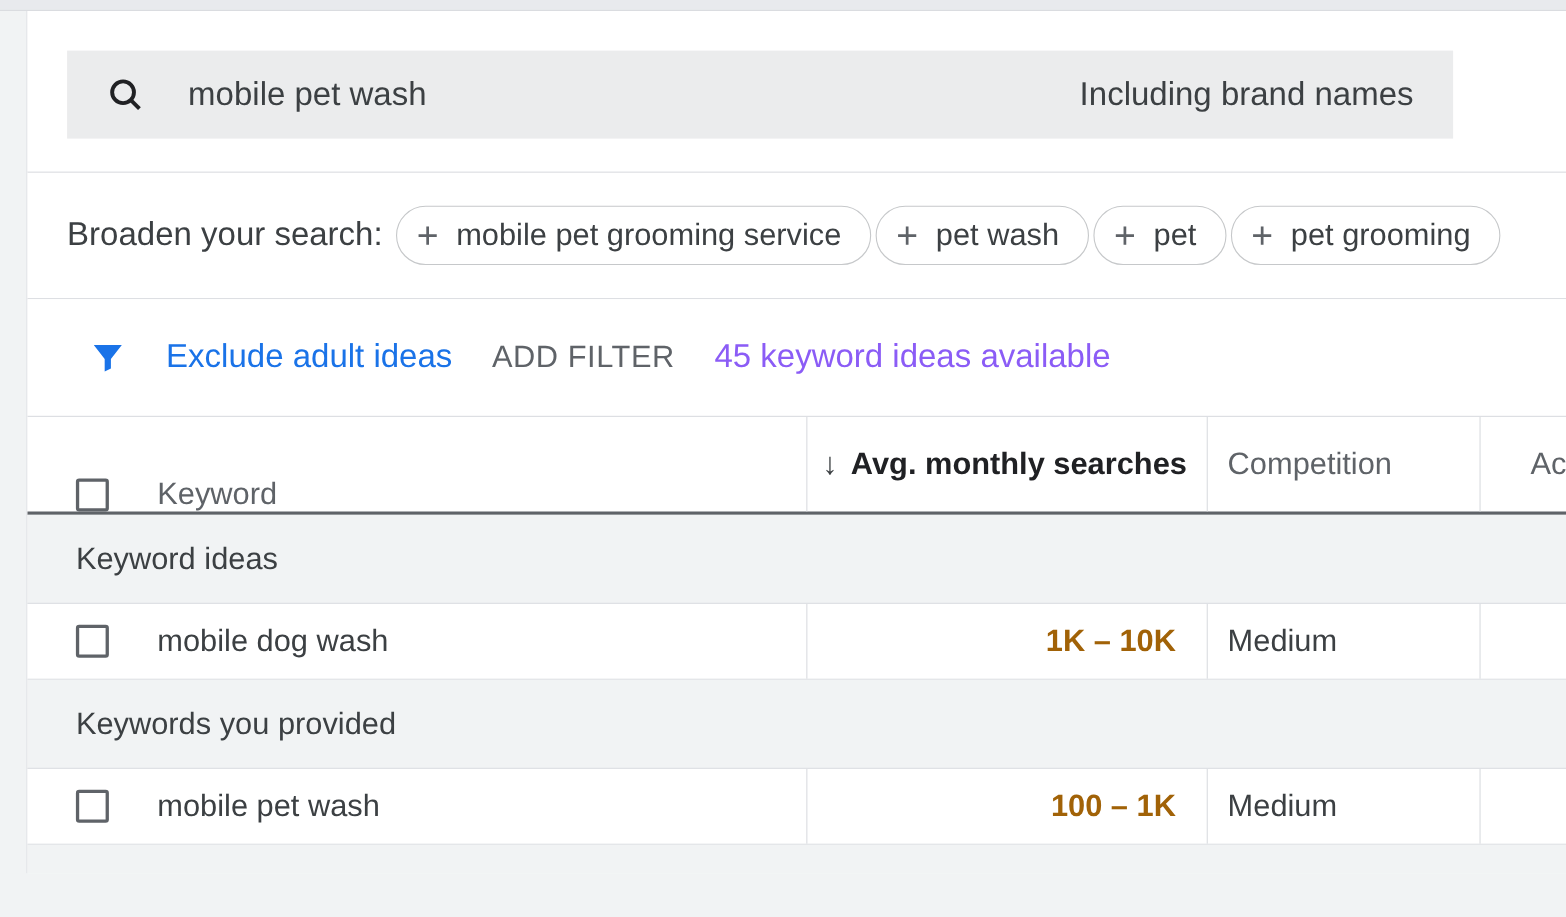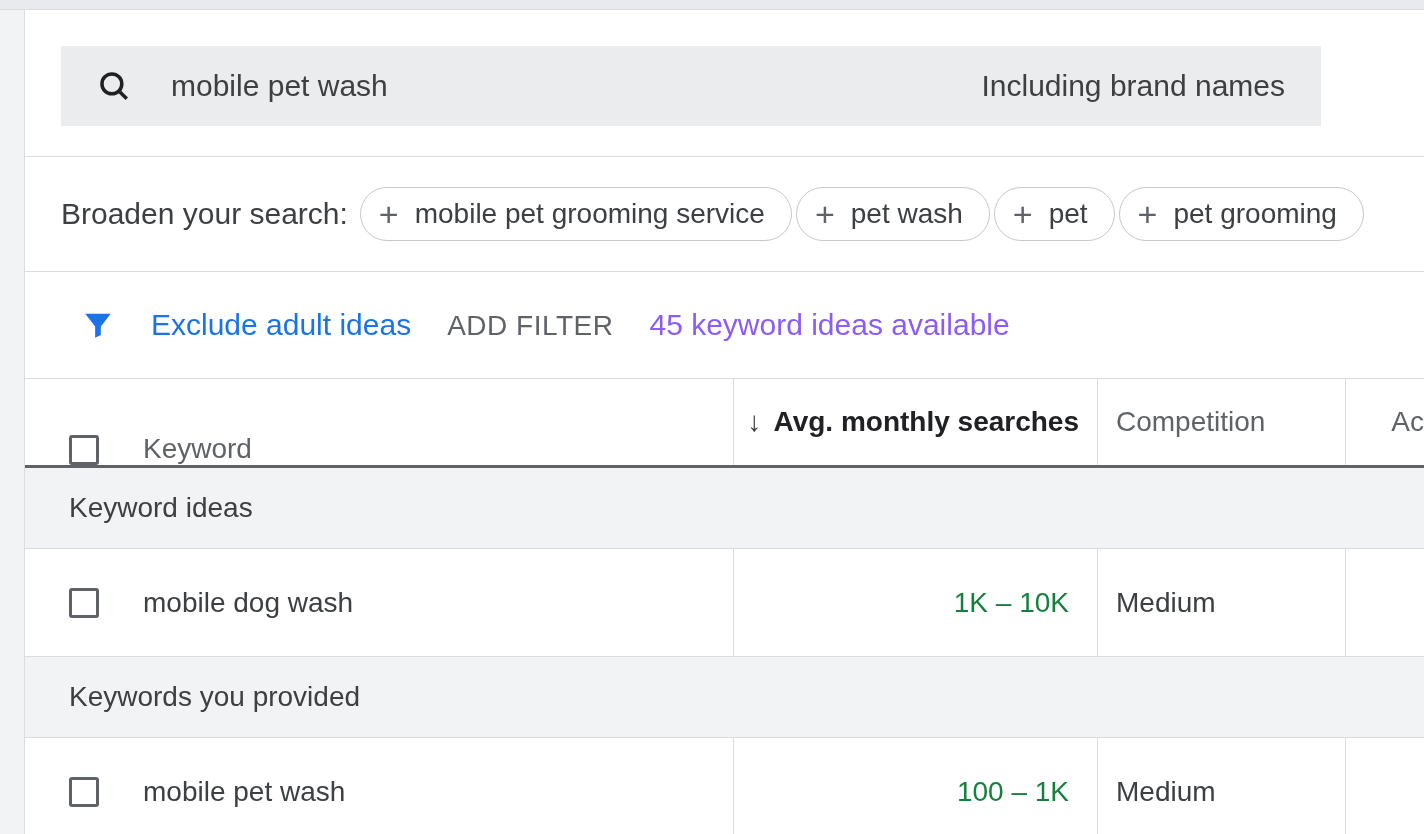--- a/index.html
+++ b/index.html
@@ -78,21 +78,21 @@
   }
   .chip .plus {
     font-size: 34px;
     line-height: 1;
     color: #5f6368;
     font-weight: 400;
   }
   
   .filter-row {
     display: flex;
-    align-items: flex-end;
+    align-items: center;
     padding: 36px 48px 36px 56px;
     gap: 36px;
     background: #fff;
   }
   .filter-icon svg { display:block; }
   .exclude-link {
     color: #1a73e8;
     font-size: 30px;
     cursor: pointer;
   }
@@ -171,32 +171,32 @@
   .section-header {
     background: #f1f3f4;
     font-size: 28px;
     color: #3c4043;
     padding: 24px 0 24px 44px;
     border-bottom: 1px solid #dadce0;
   }
   .row {
     display: flex;
     background: #fff;
-    height: 108px;
+    height: 69px;
     align-items: center;
     border-bottom: 1px solid #dadce0;
     justify-content: space-between;
   }
   .row .col-keyword {
     font-size: 28px;
     color: #3c4043;
   }
   .row .col-searches {
-    font-weight: 400;
-    color: #15803d;
+    font-weight: 700;
+    color: #a16207;
     justify-content: flex-end;
     padding-right: 28px;
   }
   .row .col-comp {
     color: #3c4043;
   }
   .checkbox {
     width: 30px;
     height: 30px;
     border: 3px solid #5f6368;

